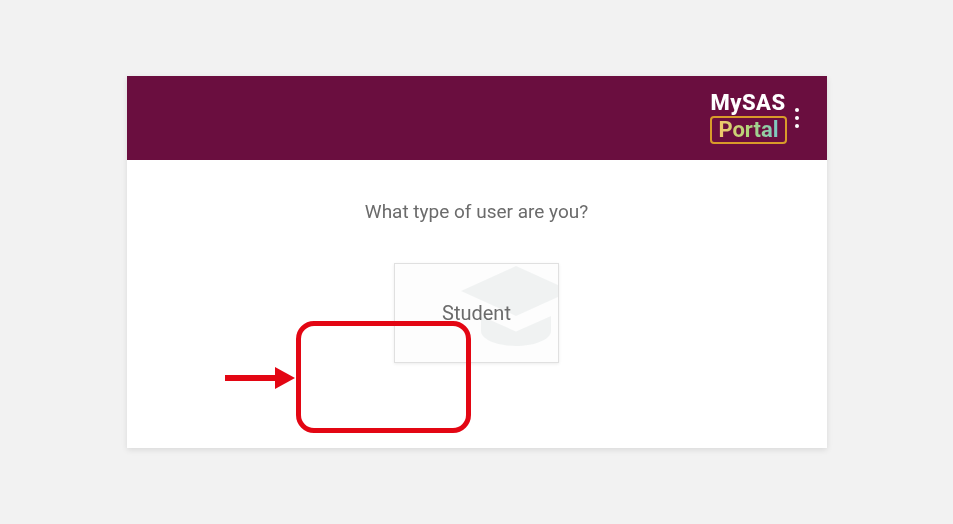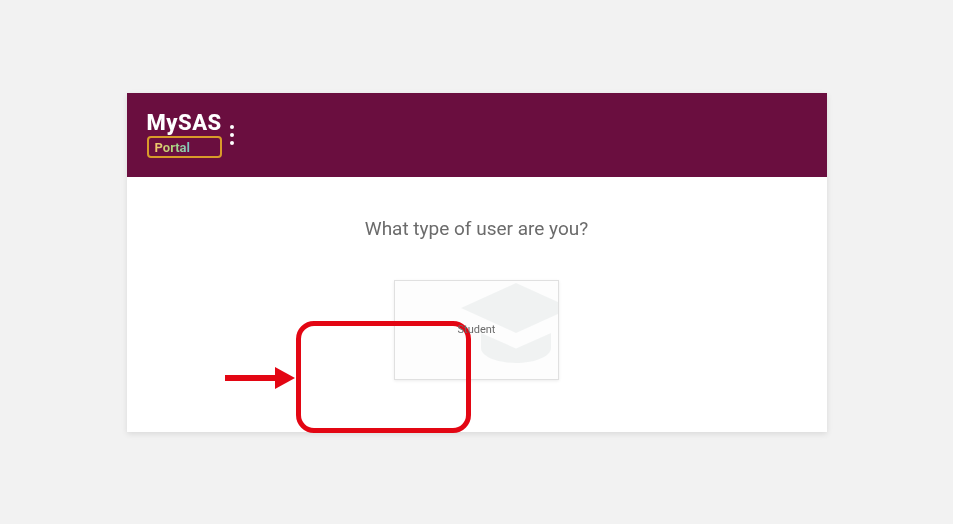--- a/index.html
+++ b/index.html
@@ -21,21 +21,21 @@
       width: 700px;
       background: #fff;
       box-shadow: 0 2px 6px rgba(0,0,0,0.1);
       position: relative;
     }
     .header {
       background: #6a0e3f;
       height: 84px;
       display: flex;
       align-items: center;
-      justify-content: flex-start;
+      justify-content: flex-end;
       padding: 0 20px;
     }
     .logo {
       display: flex;
       flex-direction: column;
       line-height: 1;
     }
     .logo-top {
       color: #fff;
       font-weight: 800;
@@ -44,42 +44,42 @@
     }
     .logo-bottom {
       display: inline-block;
       border: 2px solid #d89b2a;
       padding: 1px 6px;
       border-radius: 4px;
       margin-top: 2px;
     }
     .logo-bottom-text {
       font-weight: 700;
-      font-size: 13px;
+      font-size: 22px;
       background: linear-gradient(90deg, #f5c76a, #b0d67a, #7ac6c6);
       -webkit-background-clip: text;
       background-clip: text;
       -webkit-text-fill-color: transparent;
       color: transparent;
     }
     .menu-icon {
       display: flex;
       flex-direction: column;
       gap: 4px;
       cursor: pointer;
       padding: 8px;
     }
     .menu-icon span {
       width: 4px;
       height: 4px;
       background: #fff;
       border-radius: 50%;
     }
     .content {
-      padding: 40px 30px 52px;
+      padding: 40px 30px 85px;
       text-align: center;
     }
     .prompt {
       color: #6b6b6b;
       font-size: 19px;
       font-weight: 400;
       margin-bottom: 40px;
     }
     .options {
       display: flex;
@@ -88,21 +88,21 @@
     }
     .option {
       width: 165px;
       height: 100px;
       border: 1px solid #e0e0e0;
       background: #fdfdfd;
       display: flex;
       align-items: center;
       justify-content: center;
       color: #6b6b6b;
-      font-size: 11px;
+      font-size: 20px;
       cursor: pointer;
       position: relative;
       overflow: hidden;
       box-shadow: 0 1px 3px rgba(0,0,0,0.08);
     }
     .option .bg-icon {
       position: absolute;
       right: -18px;
       top: -8px;
       opacity: 0.12;

